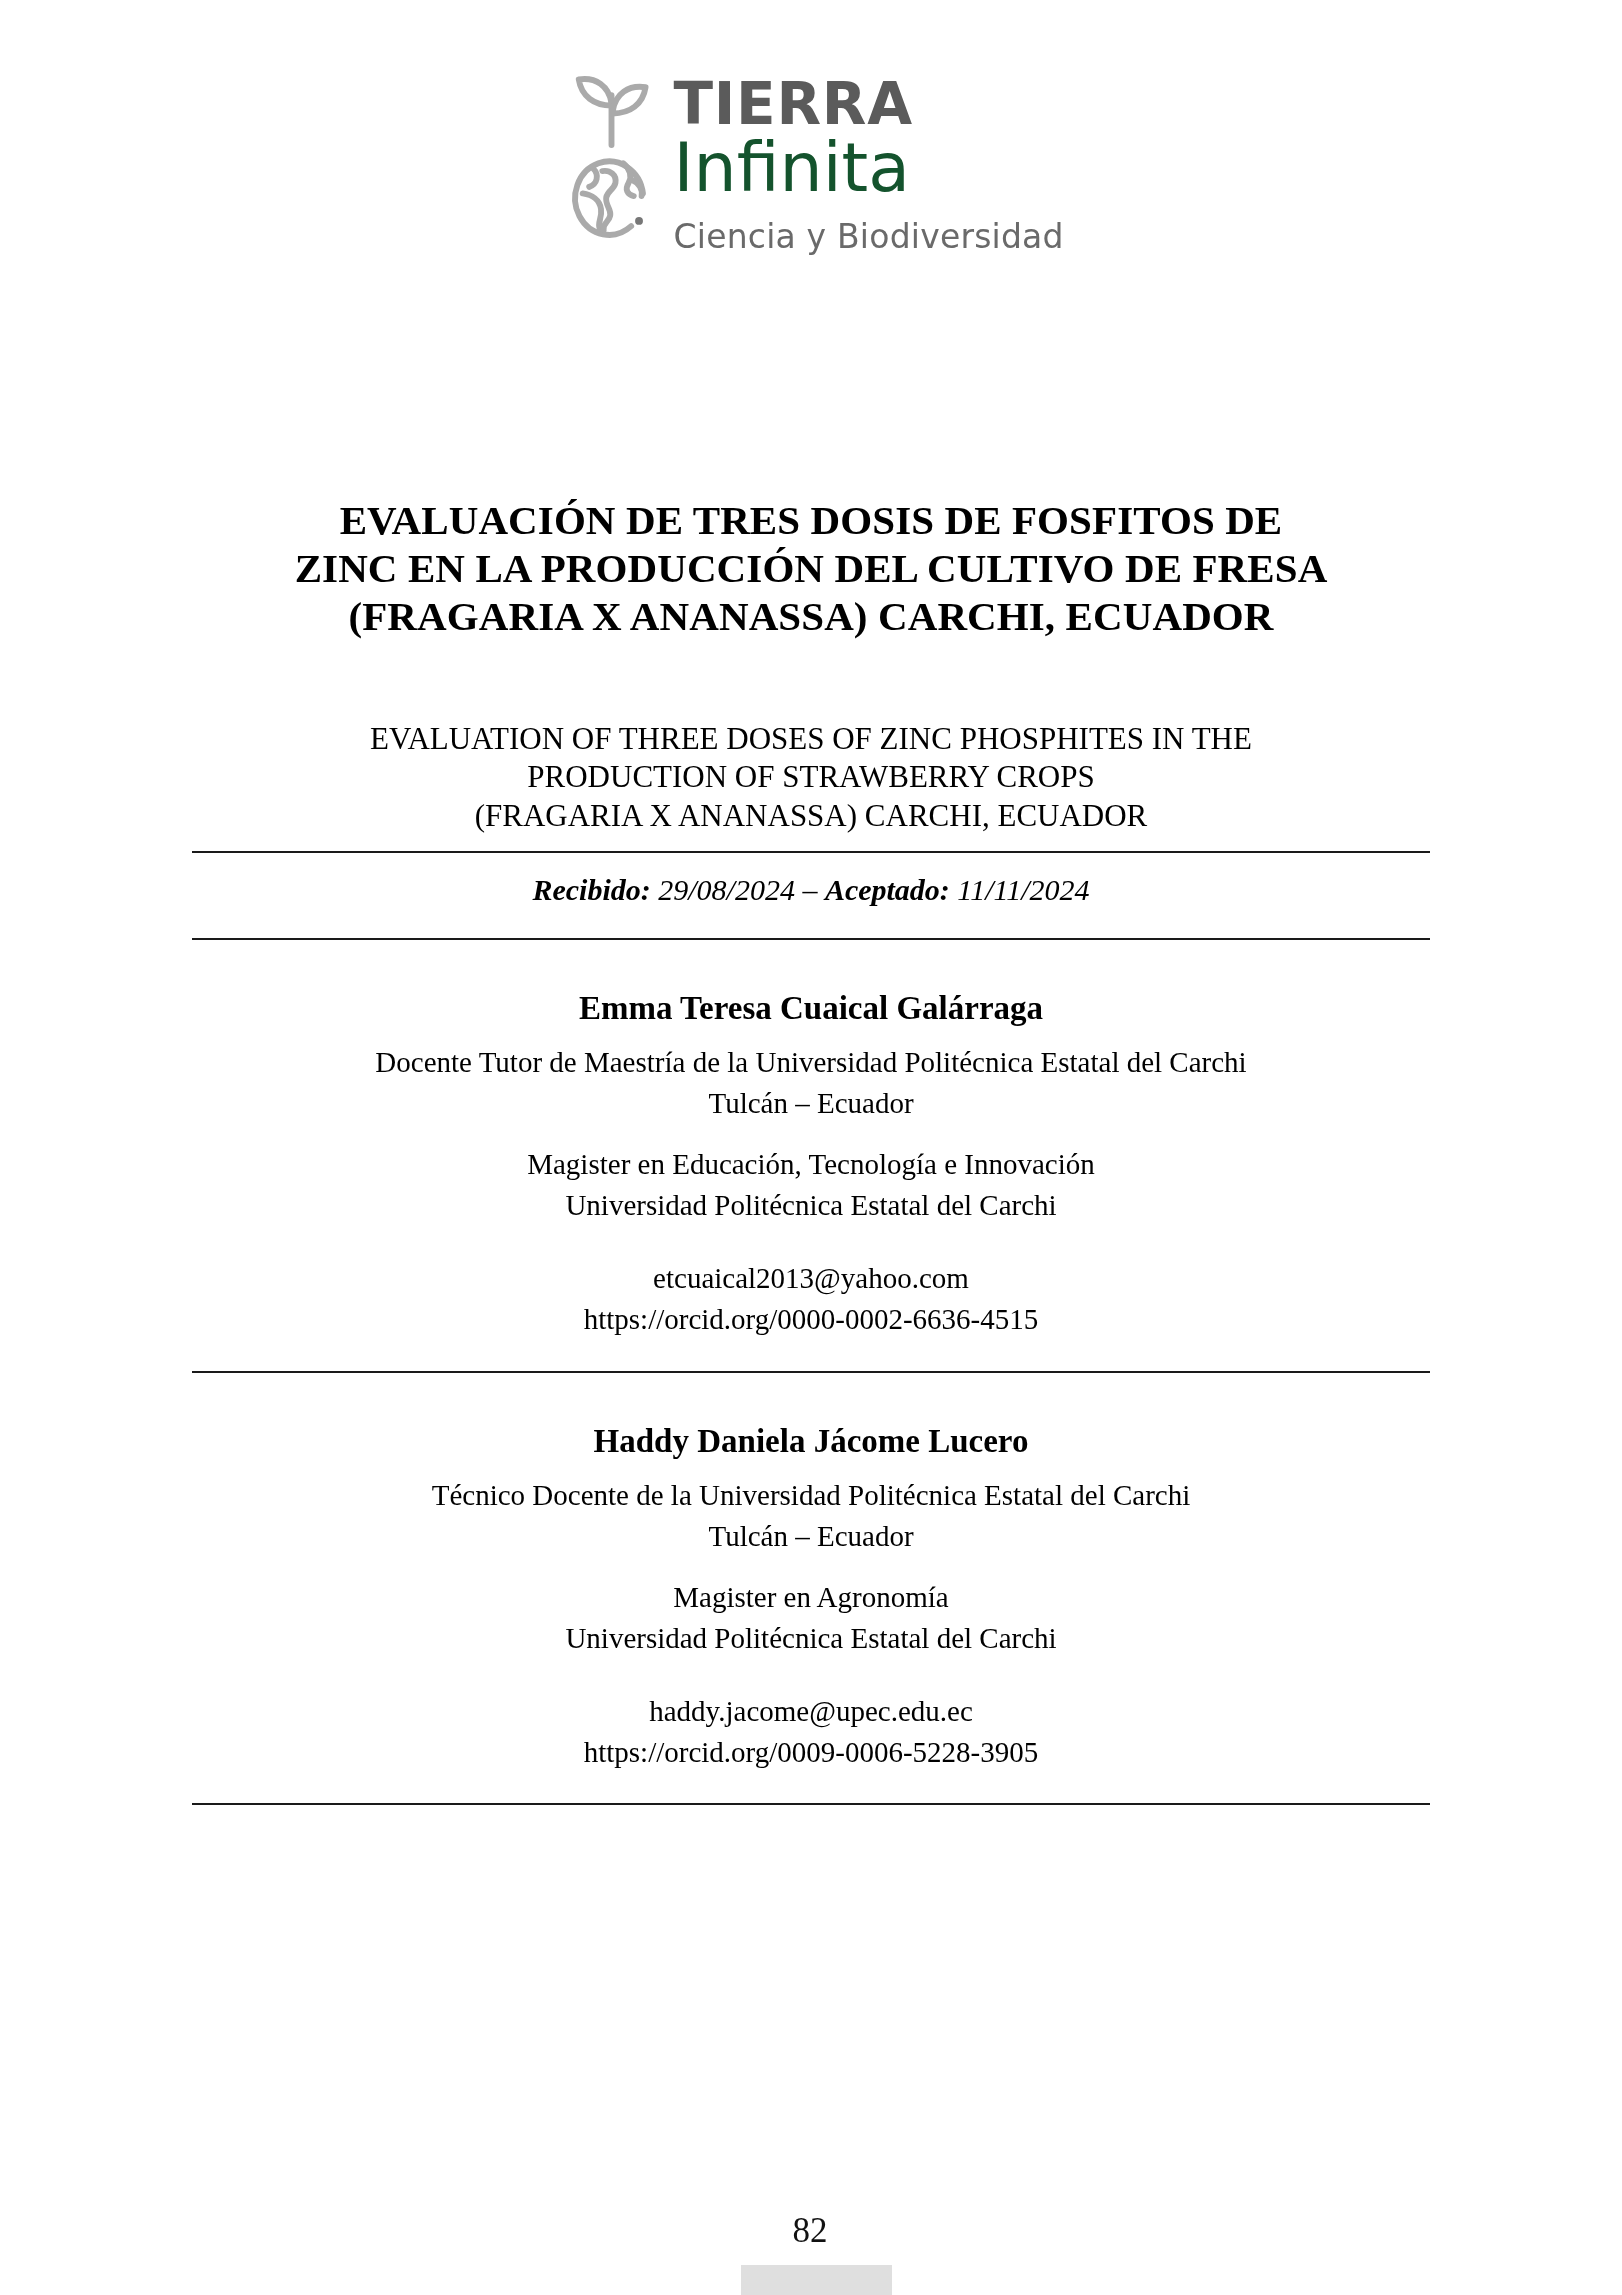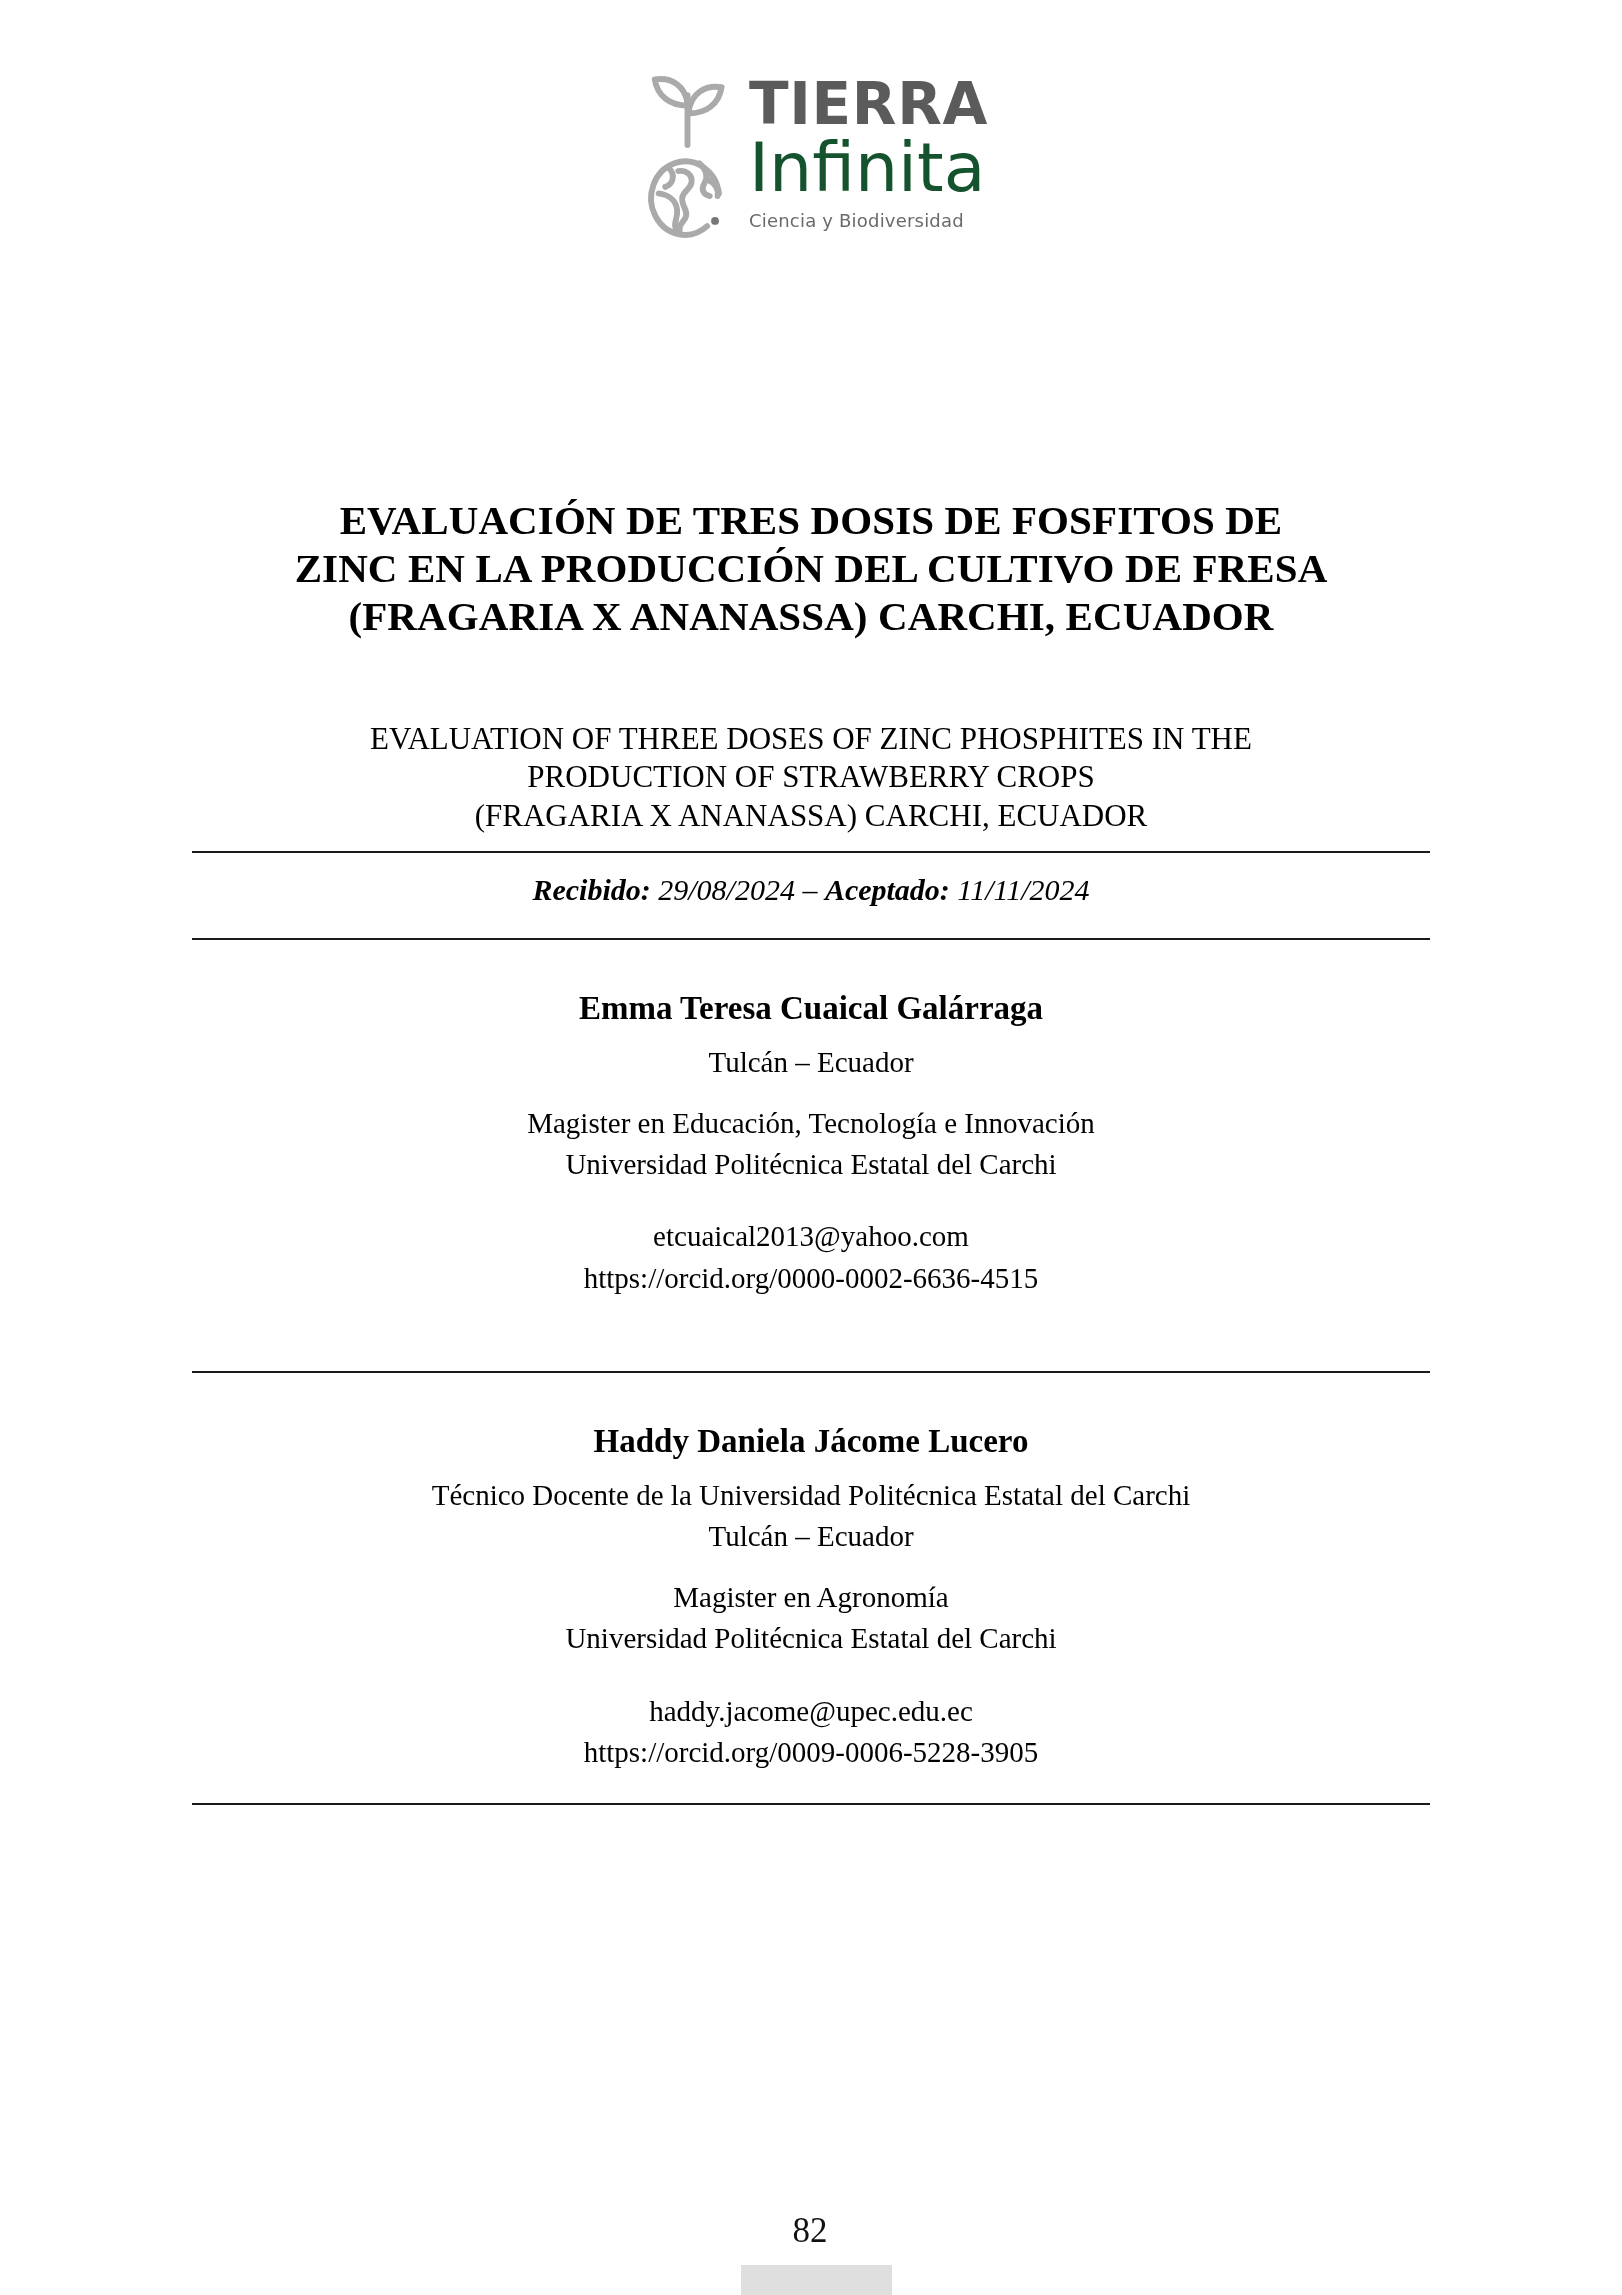--- a/index.html
+++ b/index.html
@@ -64,24 +64,24 @@
     font-weight: 400;
     font-size: 68px;
     line-height: 1.02;
     letter-spacing: 0px;
     color: #14532d;
     margin-top: 1.3px;
   }
   .logo-tagline {
     font-family: "DejaVu Sans", "Liberation Sans", sans-serif;
     font-weight: 400;
-    font-size: 18px;
+    font-size: 33px;
     line-height: 1.1;
     color: #6a6a6a;
-    margin-top: 8px;
+    margin-top: 16px;
     letter-spacing: 0.2px;
   }
 
   
   .content {
     position: absolute;
     left: 192px;
     top: 0;
     width: 1238px;
   }
@@ -241,20 +241,21 @@
       <span>29/08/2024</span>
       <span>–</span>
       <b>Aceptado:</b>
       <span>11/11/2024</span>
     </div>
 
     <div class="rule rule-2"></div>
 
     <div class="author-block author-1">
       <div class="author-name">Emma Teresa Cuaical Galárraga</div>
+      <span class="author-line">Docente Tutor de Maestría de la Universidad Politécnica Estatal del Carchi</span>
       <span class="author-line">Tulcán – Ecuador</span>
       <div class="gap-sm"></div>
       <span class="author-line">Magister en Educación, Tecnología e Innovación</span>
       <span class="author-line">Universidad Politécnica Estatal del Carchi</span>
       <div class="gap-md"></div>
       <span class="author-line">etcuaical2013@yahoo.com</span>
       <span class="author-line">https://orcid.org/0000-0002-6636-4515</span>
     </div>
 
     <div class="rule rule-3"></div>

